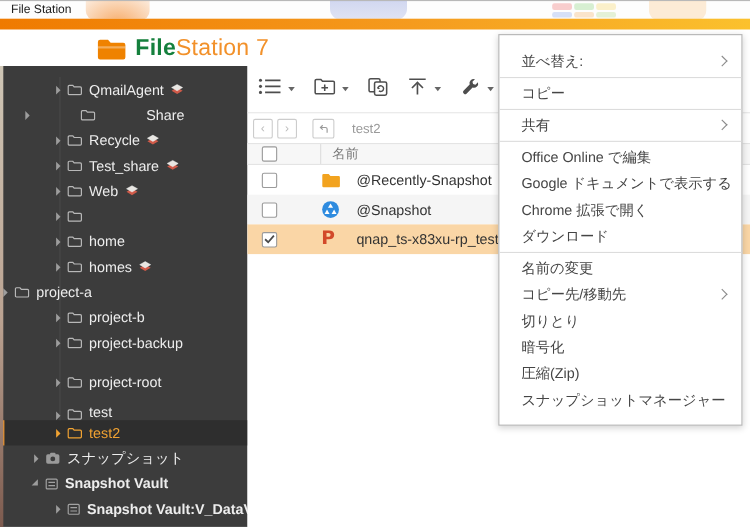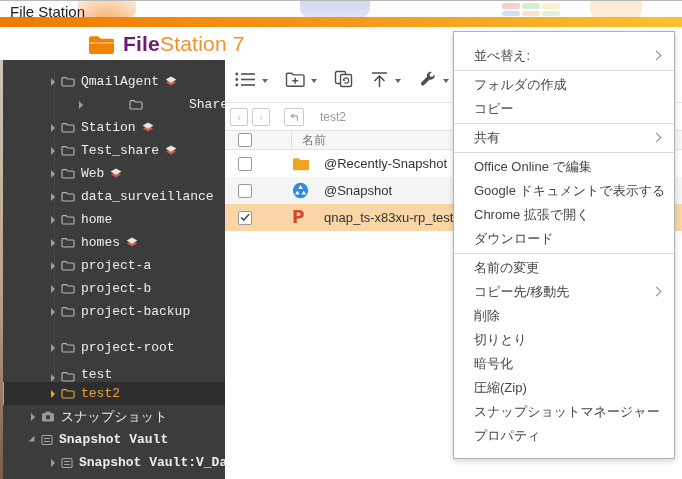--- a/index.html
+++ b/index.html
@@ -7,44 +7,44 @@
   body {
     position:relative; overflow:hidden; background:#fff;
     font-family:"Liberation Sans","DejaVu Sans",sans-serif;
     -webkit-font-smoothing:antialiased;
   }
   
   .titlebar {
     position:absolute; left:0; top:0; width:682px; height:17px;
     background:#fdfdfd; border-top:1px solid #b8b8b8; overflow:hidden;
   }
-  .titlebar-label { position:absolute; left:10px; top:2px; font-size:15px; color:#222; }
+  .titlebar-label { position:absolute; left:10px; top:2px; font-size:11px; color:#222; }
   .deco { position:absolute; top:0; height:17px; }
   .deco-orange { left:78px; width:58px; background:radial-gradient(ellipse at 50% 120%, rgba(244,130,30,.65), rgba(244,130,30,.15)); border-radius:0 0 8px 8px; }
   .deco-nas { left:300px; width:70px; background:linear-gradient(180deg, rgba(110,130,210,.30), rgba(90,110,200,.18)); border-radius:0 0 10px 10px; }
   .deco-grid { left:500px; width:62px; display:grid; grid-template-columns:1fr 1fr 1fr; grid-template-rows:1fr 1fr; gap:2px; padding:2px; opacity:.55; }
   .deco-grid i { border-radius:2px; }
   .deco-pale { left:590px; width:52px; background:rgba(250,200,140,.35); border-radius:0 0 8px 8px; }
   
   .accentbar { position:absolute; left:0; top:17px; width:682px; height:10px;
     background:linear-gradient(90deg,#ef7a00,#f59b1e 55%,#fbc12d); }
   
   .appheader { position:absolute; left:0; top:27px; width:682px; height:33px; background:#fff; }
   .logo { position:absolute; left:88px; top:5px; display:flex; align-items:center; gap:8px; }
   .logo-title { font-size:21px; letter-spacing:.2px; }
-  .logo-title b { color:#701a75; font-weight:700; }
+  .logo-title b { color:#15803d; font-weight:700; }
   .logo-title span { color:#f2912a; font-weight:400; }
   
   .sidebar { position:absolute; left:0; top:60px; width:225px; height:419px; background:#3c3c3c; }
   .edge-strip { position:absolute; left:0; top:0; width:3px; height:100%;
     background:linear-gradient(180deg,#cfc6b6,#bba392 55%,#7c5a4e); }
   .guide-line { position:absolute; left:54px; top:10px; width:1px; height:326px; background:rgba(255,255,255,.07); }
   .tree { position:absolute; left:3px; top:0; width:222px; padding-top:10px; }
   .tree-item { position:relative; height:23px; display:flex; align-items:center; color:#ededed;
-    font-size:13px; cursor:default; white-space:nowrap;font-family:Liberation Mono, monospace; }
+    font-size:13px; cursor:default; white-space:nowrap; }
   .tree-item .lbl { margin-left:6px; }
   .tree-item.boldlbl .lbl { font-weight:700; }
   .tree-item.selected { background:#2e2e2e; color:#f0a232; }
   .tree-item.selected::before { content:""; position:absolute; left:-3px; top:0; width:4px; height:100%; background:#f09426; }
   .arrow { width:0; height:0; border-left:4px solid #9d9d9d; border-top:4px solid transparent;
     border-bottom:4px solid transparent; margin-right:6px; flex:none; }
   .arrow.expanded { transform:rotate(45deg); }
   .tree-item.selected .arrow { border-left-color:#f0a232; }
   .tree-icon { flex:none; display:inline-flex; }
   .badge { margin-left:6px; flex:none; display:inline-flex; }
@@ -127,37 +127,37 @@
           </svg>
         </span>
         <span class="lbl">QmailAgent</span>
         <span class="badge">
           <svg width="12" height="11" viewBox="0 0 12 11">
             <polygon points="6,3.6 11,6.4 6,9.4 1,6.4" fill="#cf5a49"></polygon>
             <polygon points="6,0.8 11,3.6 6,6.6 1,3.6" fill="#e8e6e2" stroke="#fafafa" stroke-width="0.4"></polygon>
           </svg>
         </span>
       </div>
-      <div class="tree-item" style="padding-left: 76px; gap: 40px;">
+      <div class="tree-item" style="padding-left: 20px; gap: 40px;">
         <span class="arrow"></span>
         <span class="tree-icon">
           <svg width="14" height="11" viewBox="0 0 14 11">
             <path d="M1 2.6 a1 1 0 0 1 1-1 h3.2 l1.2 1.4 H12 a1 1 0 0 1 1 1 V9 a1 1 0 0 1-1 1 H2 a1 1 0 0 1-1-1 z" fill="none" stroke="#b8b8b8" stroke-width="1.1"></path>
           </svg>
         </span>
         <span class="lbl">Share</span>
       </div>
       <div class="tree-item" style="padding-left: 48px;">
         <span class="arrow"></span>
         <span class="tree-icon">
           <svg width="14" height="11" viewBox="0 0 14 11">
             <path d="M1 2.6 a1 1 0 0 1 1-1 h3.2 l1.2 1.4 H12 a1 1 0 0 1 1 1 V9 a1 1 0 0 1-1 1 H2 a1 1 0 0 1-1-1 z" fill="none" stroke="#b8b8b8" stroke-width="1.1"></path>
           </svg>
         </span>
-        <span class="lbl">Station</span>
+        <span class="lbl">Recycle</span>
         <span class="badge">
           <svg width="12" height="11" viewBox="0 0 12 11">
             <polygon points="6,3.6 11,6.4 6,9.4 1,6.4" fill="#cf5a49"></polygon>
             <polygon points="6,0.8 11,3.6 6,6.6 1,3.6" fill="#e8e6e2" stroke="#fafafa" stroke-width="0.4"></polygon>
           </svg>
         </span>
       </div>
       <div class="tree-item" style="padding-left: 48px;">
         <span class="arrow"></span>
         <span class="tree-icon">
@@ -188,21 +188,20 @@
           </svg>
         </span>
       </div>
       <div class="tree-item" style="padding-left: 48px;">
         <span class="arrow"></span>
         <span class="tree-icon">
           <svg width="14" height="11" viewBox="0 0 14 11">
             <path d="M1 2.6 a1 1 0 0 1 1-1 h3.2 l1.2 1.4 H12 a1 1 0 0 1 1 1 V9 a1 1 0 0 1-1 1 H2 a1 1 0 0 1-1-1 z" fill="none" stroke="#b8b8b8" stroke-width="1.1"></path>
           </svg>
         </span>
-        <span class="lbl">data_surveillance</span>
       </div>
       <div class="tree-item" style="padding-left: 48px;">
         <span class="arrow"></span>
         <span class="tree-icon">
           <svg width="14" height="11" viewBox="0 0 14 11">
             <path d="M1 2.6 a1 1 0 0 1 1-1 h3.2 l1.2 1.4 H12 a1 1 0 0 1 1 1 V9 a1 1 0 0 1-1 1 H2 a1 1 0 0 1-1-1 z" fill="none" stroke="#b8b8b8" stroke-width="1.1"></path>
           </svg>
         </span>
         <span class="lbl">home</span>
       </div>
@@ -214,21 +213,21 @@
           </svg>
         </span>
         <span class="lbl">homes</span>
         <span class="badge">
           <svg width="12" height="11" viewBox="0 0 12 11">
             <polygon points="6,3.6 11,6.4 6,9.4 1,6.4" fill="#cf5a49"></polygon>
             <polygon points="6,0.8 11,3.6 6,6.6 1,3.6" fill="#e8e6e2" stroke="#fafafa" stroke-width="0.4"></polygon>
           </svg>
         </span>
       </div>
-      <div class="tree-item" style="padding-left: 48px;">
+      <div class="tree-item" style="">
         <span class="arrow"></span>
         <span class="tree-icon">
           <svg width="14" height="11" viewBox="0 0 14 11">
             <path d="M1 2.6 a1 1 0 0 1 1-1 h3.2 l1.2 1.4 H12 a1 1 0 0 1 1 1 V9 a1 1 0 0 1-1 1 H2 a1 1 0 0 1-1-1 z" fill="none" stroke="#b8b8b8" stroke-width="1.1"></path>
           </svg>
         </span>
         <span class="lbl">project-a</span>
       </div>
       <div class="tree-item" style="padding-left: 48px;">
         <span class="arrow"></span>
@@ -426,31 +425,28 @@
           <span class="ppt-letter">P</span>
         </div>
         <span>qnap_ts-x83xu-rp_test.pptx</span>
       </div>
     </div>
 </div>
 
 <div class="ctx-menu" id="ctxmenu">
     <div class="ctx-item">並べ替え:<span class="sub-arrow"></span></div>
     <div class="ctx-sep"></div>
-    <div class="ctx-item">フォルダの作成</div>
     <div class="ctx-item">コピー</div>
     <div class="ctx-sep"></div>
     <div class="ctx-item">共有<span class="sub-arrow"></span></div>
     <div class="ctx-sep"></div>
     <div class="ctx-item">Office Online で編集</div>
     <div class="ctx-item">Google ドキュメントで表示する</div>
     <div class="ctx-item">Chrome 拡張で開く</div>
     <div class="ctx-item">ダウンロード</div>
     <div class="ctx-sep"></div>
     <div class="ctx-item">名前の変更</div>
     <div class="ctx-item">コピー先/移動先<span class="sub-arrow"></span></div>
-    <div class="ctx-item">削除</div>
     <div class="ctx-item">切りとり</div>
     <div class="ctx-item">暗号化</div>
     <div class="ctx-item">圧縮(Zip)</div>
     <div class="ctx-item">スナップショットマネージャー</div>
-    <div class="ctx-item">プロパティ</div>
   </div>
 
 </body></html>

